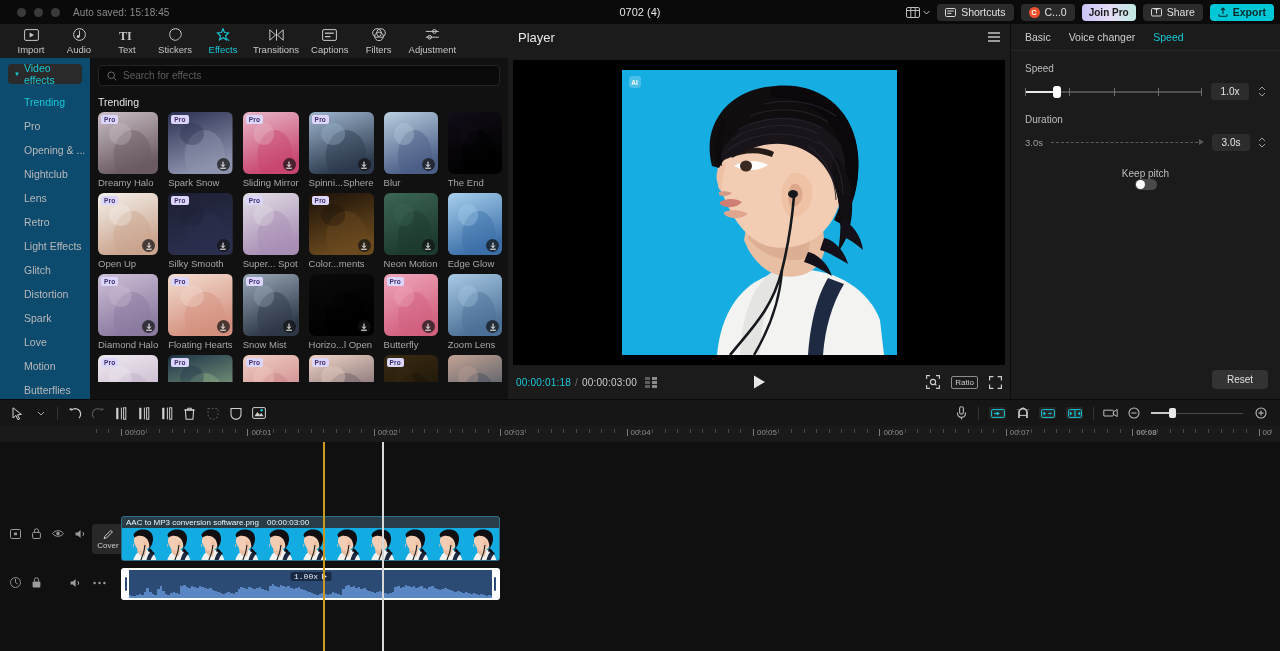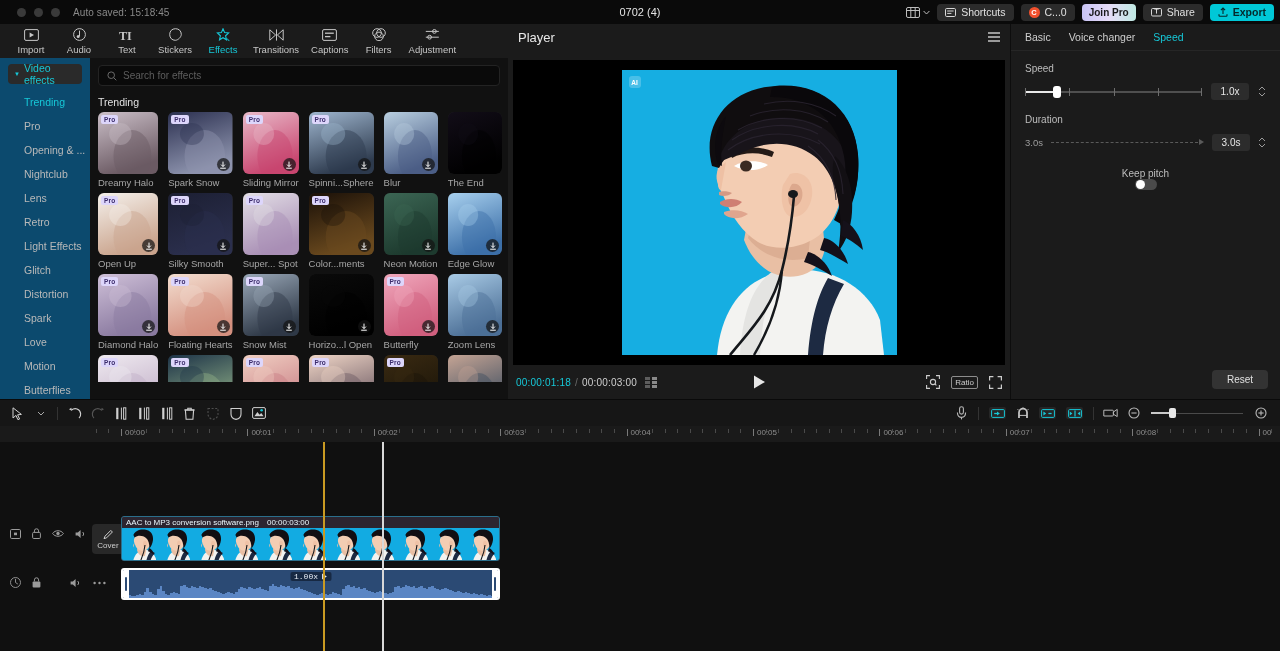--- a/index.html
+++ b/index.html
@@ -269,21 +269,21 @@
   .cover-chip {
     position: absolute; left: 2px; width: 32px; height: 30px;
     background: #282828; border-radius: 4px; display: flex;
     flex-direction: column; align-items: center; justify-content: center;
     color: #cfcfcf; cursor: pointer;
   }
   .cover-chip span { font-size: 8px; margin-top: 1px; }
 
   .clip-video {
     position: absolute; border-radius: 3px; overflow: hidden;
-    background: #7f1d1d; border: 1px solid #2b6f8c; padding-left: 28px;
+    background: #737373; border: 1px solid #2b6f8c; padding-left: 28px;
   }
   .clip-label {
     position: absolute; top: 0; left: 0; right: 0; height: 11px;
     background: rgba(12,40,55,.72); display: flex; align-items: center;
     gap: 8px; padding-left: 4px; font-size: 8px; color: #e9f6fb; z-index: 4;
     white-space: nowrap; overflow: hidden;
   }
   .filmstrip { position: absolute; top: 11px; left: 0; right: 0; bottom: 0; display: flex; }
   .fcell { flex: 0 0 34px; height: 100%; position: relative; background: #12abe2; overflow: hidden; }
 
@@ -1384,21 +1384,21 @@
       <div class="rmaj" style="left: 1258.6px;"></div>
       <div class="rtick" style="left: 1271.24px;"></div>
       <div class="rlab" style="left: 125px;">00:00</div>
       <div class="rlab" style="left: 251.4px;">00:01</div>
       <div class="rlab" style="left: 377.8px;">00:02</div>
       <div class="rlab" style="left: 504.2px;">00:03</div>
       <div class="rlab" style="left: 630.6px;">00:04</div>
       <div class="rlab" style="left: 757px;">00:05</div>
       <div class="rlab" style="left: 883.4px;">00:06</div>
       <div class="rlab" style="left: 1009.8px;">00:07</div>
-      <div class="rlab" style="left: 1136.2px;">00:08</div>
+      <div class="rlab" style="left: 1136.2px; font-weight: bold;">00:08</div>
       <div class="rlab" style="left: 1262.6px;">00</div>
     </div>
 
   <div class="tl-area">
     <div class="tl-headers">
       <div class="trk-head" style="top:86px">
         <span class="th-ico">
           <svg width="11" height="10" viewBox="0 0 11 10">
               <rect x="0.5" y="0.5" width="10" height="9" rx="1.2" fill="none" stroke="#9b9b9b"></rect>
               <rect x="4" y="3.6" width="3" height="2.6" fill="#9b9b9b"></rect>

